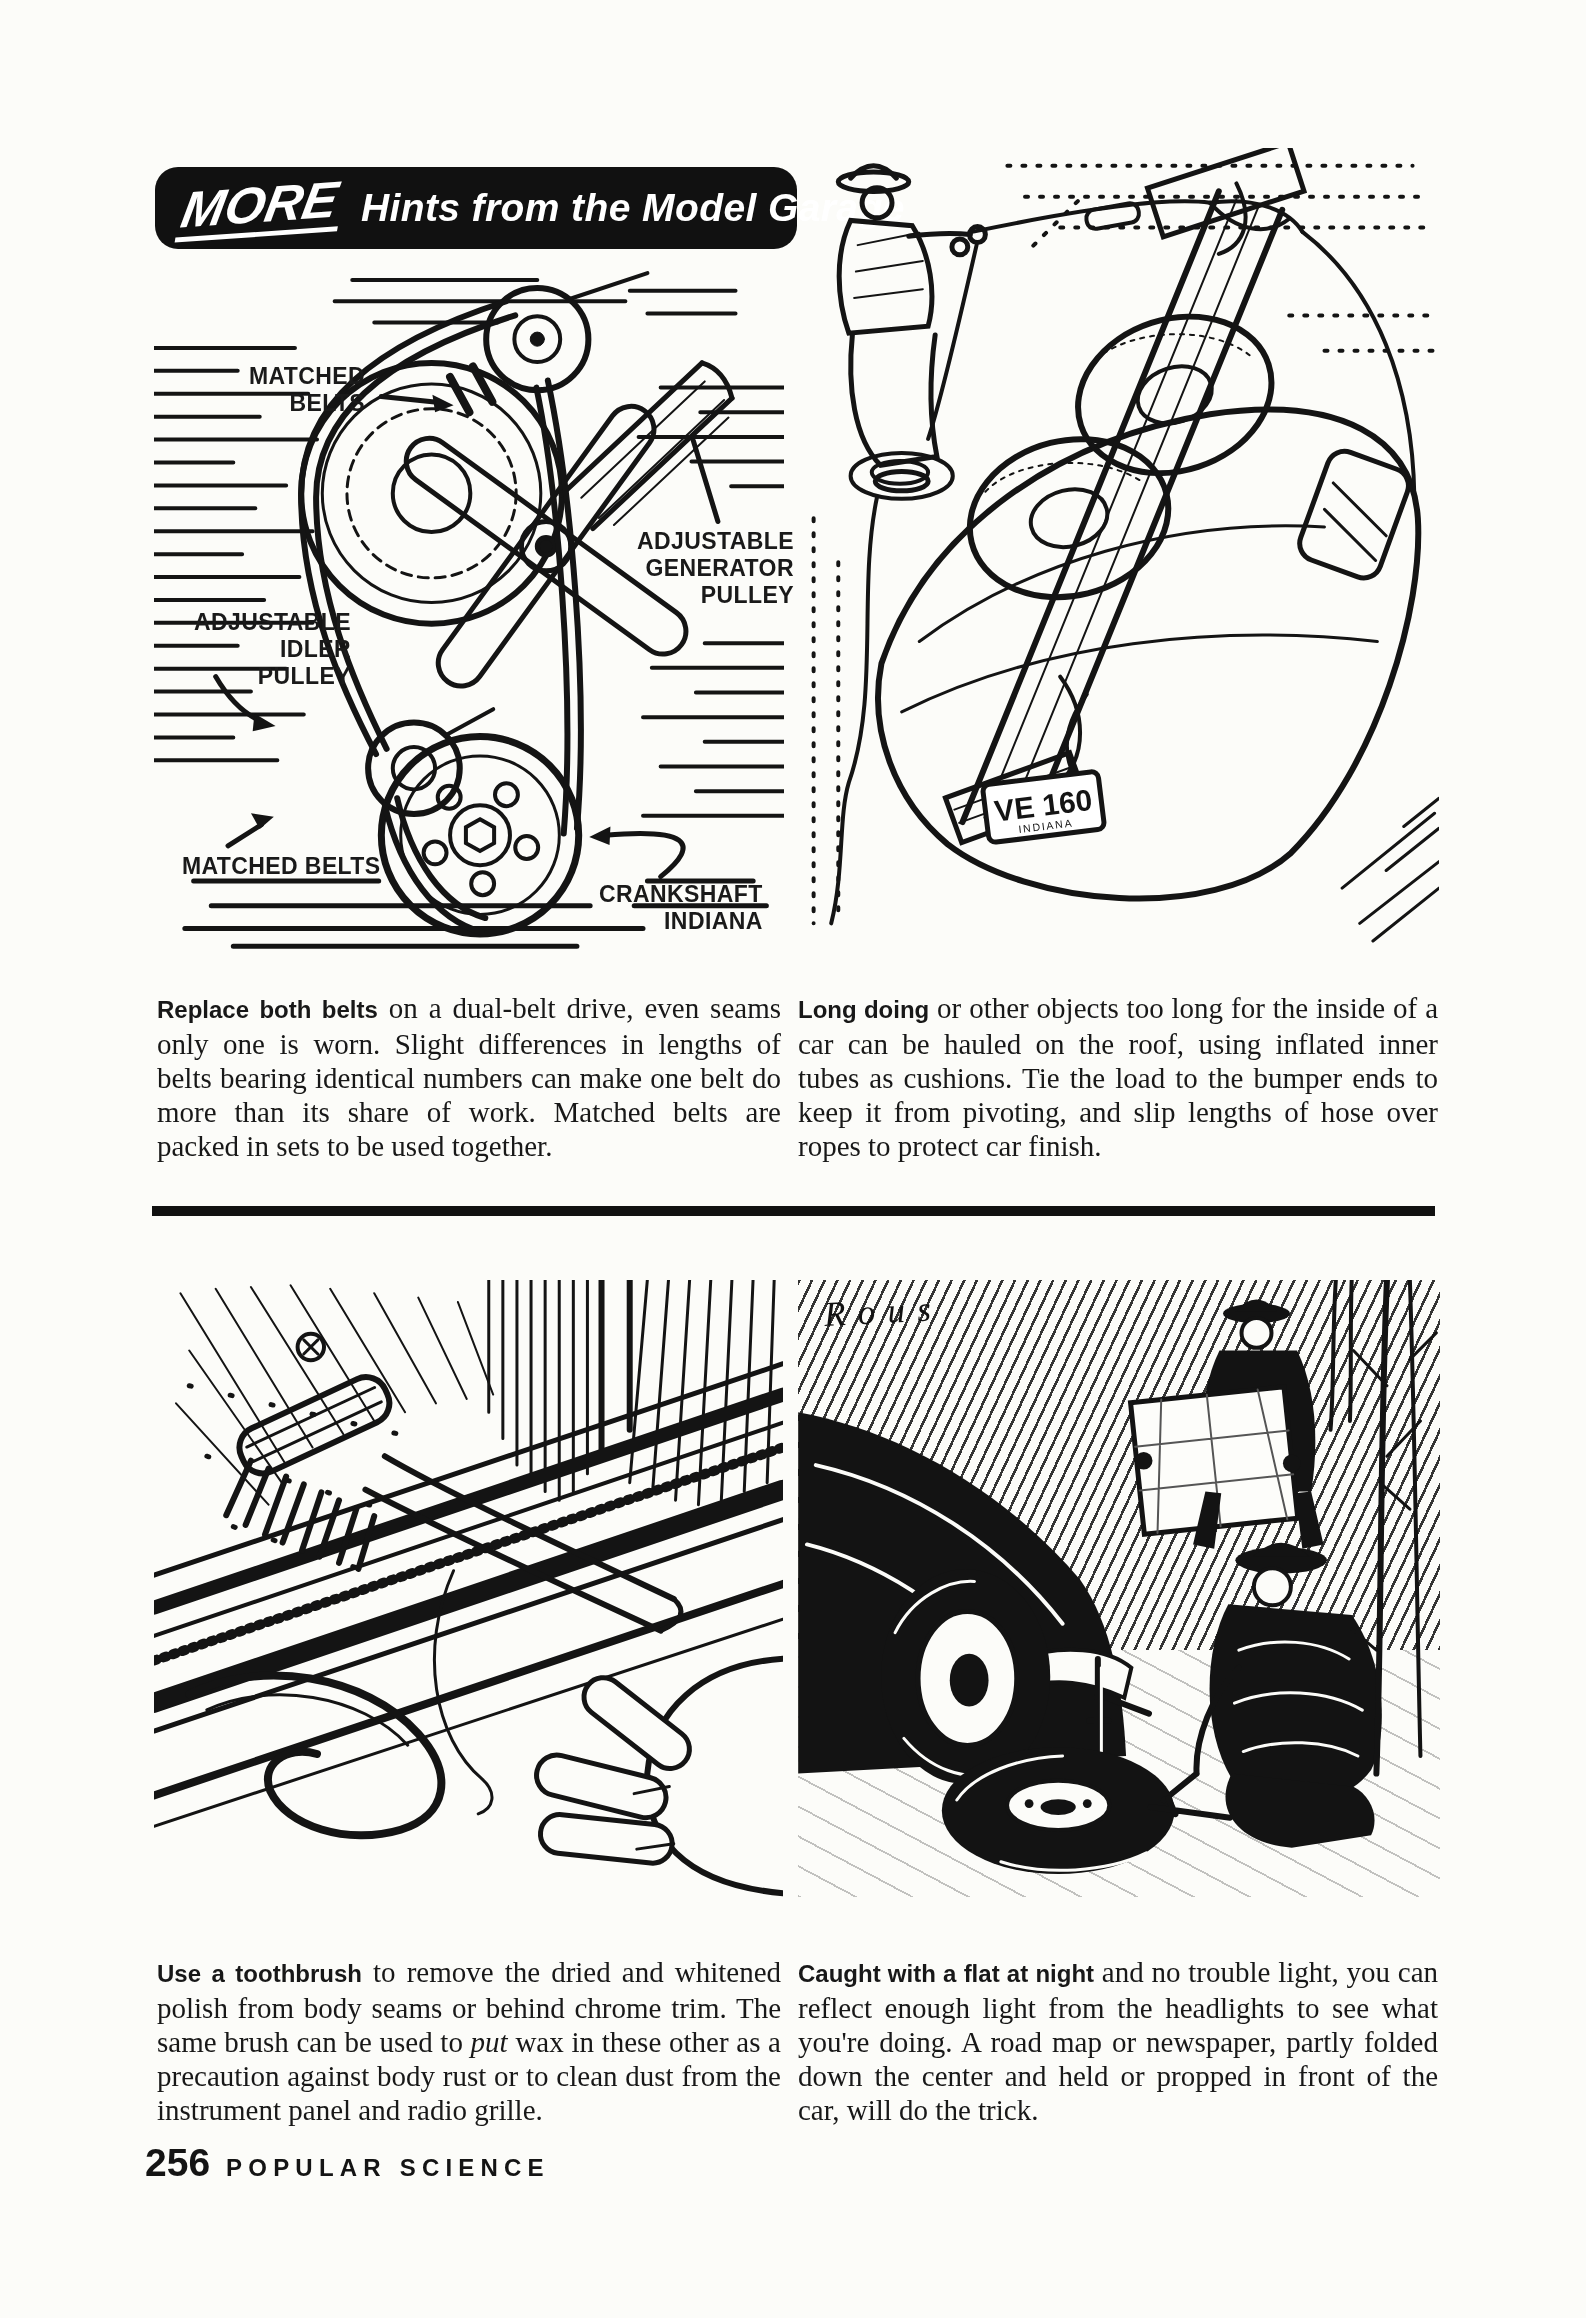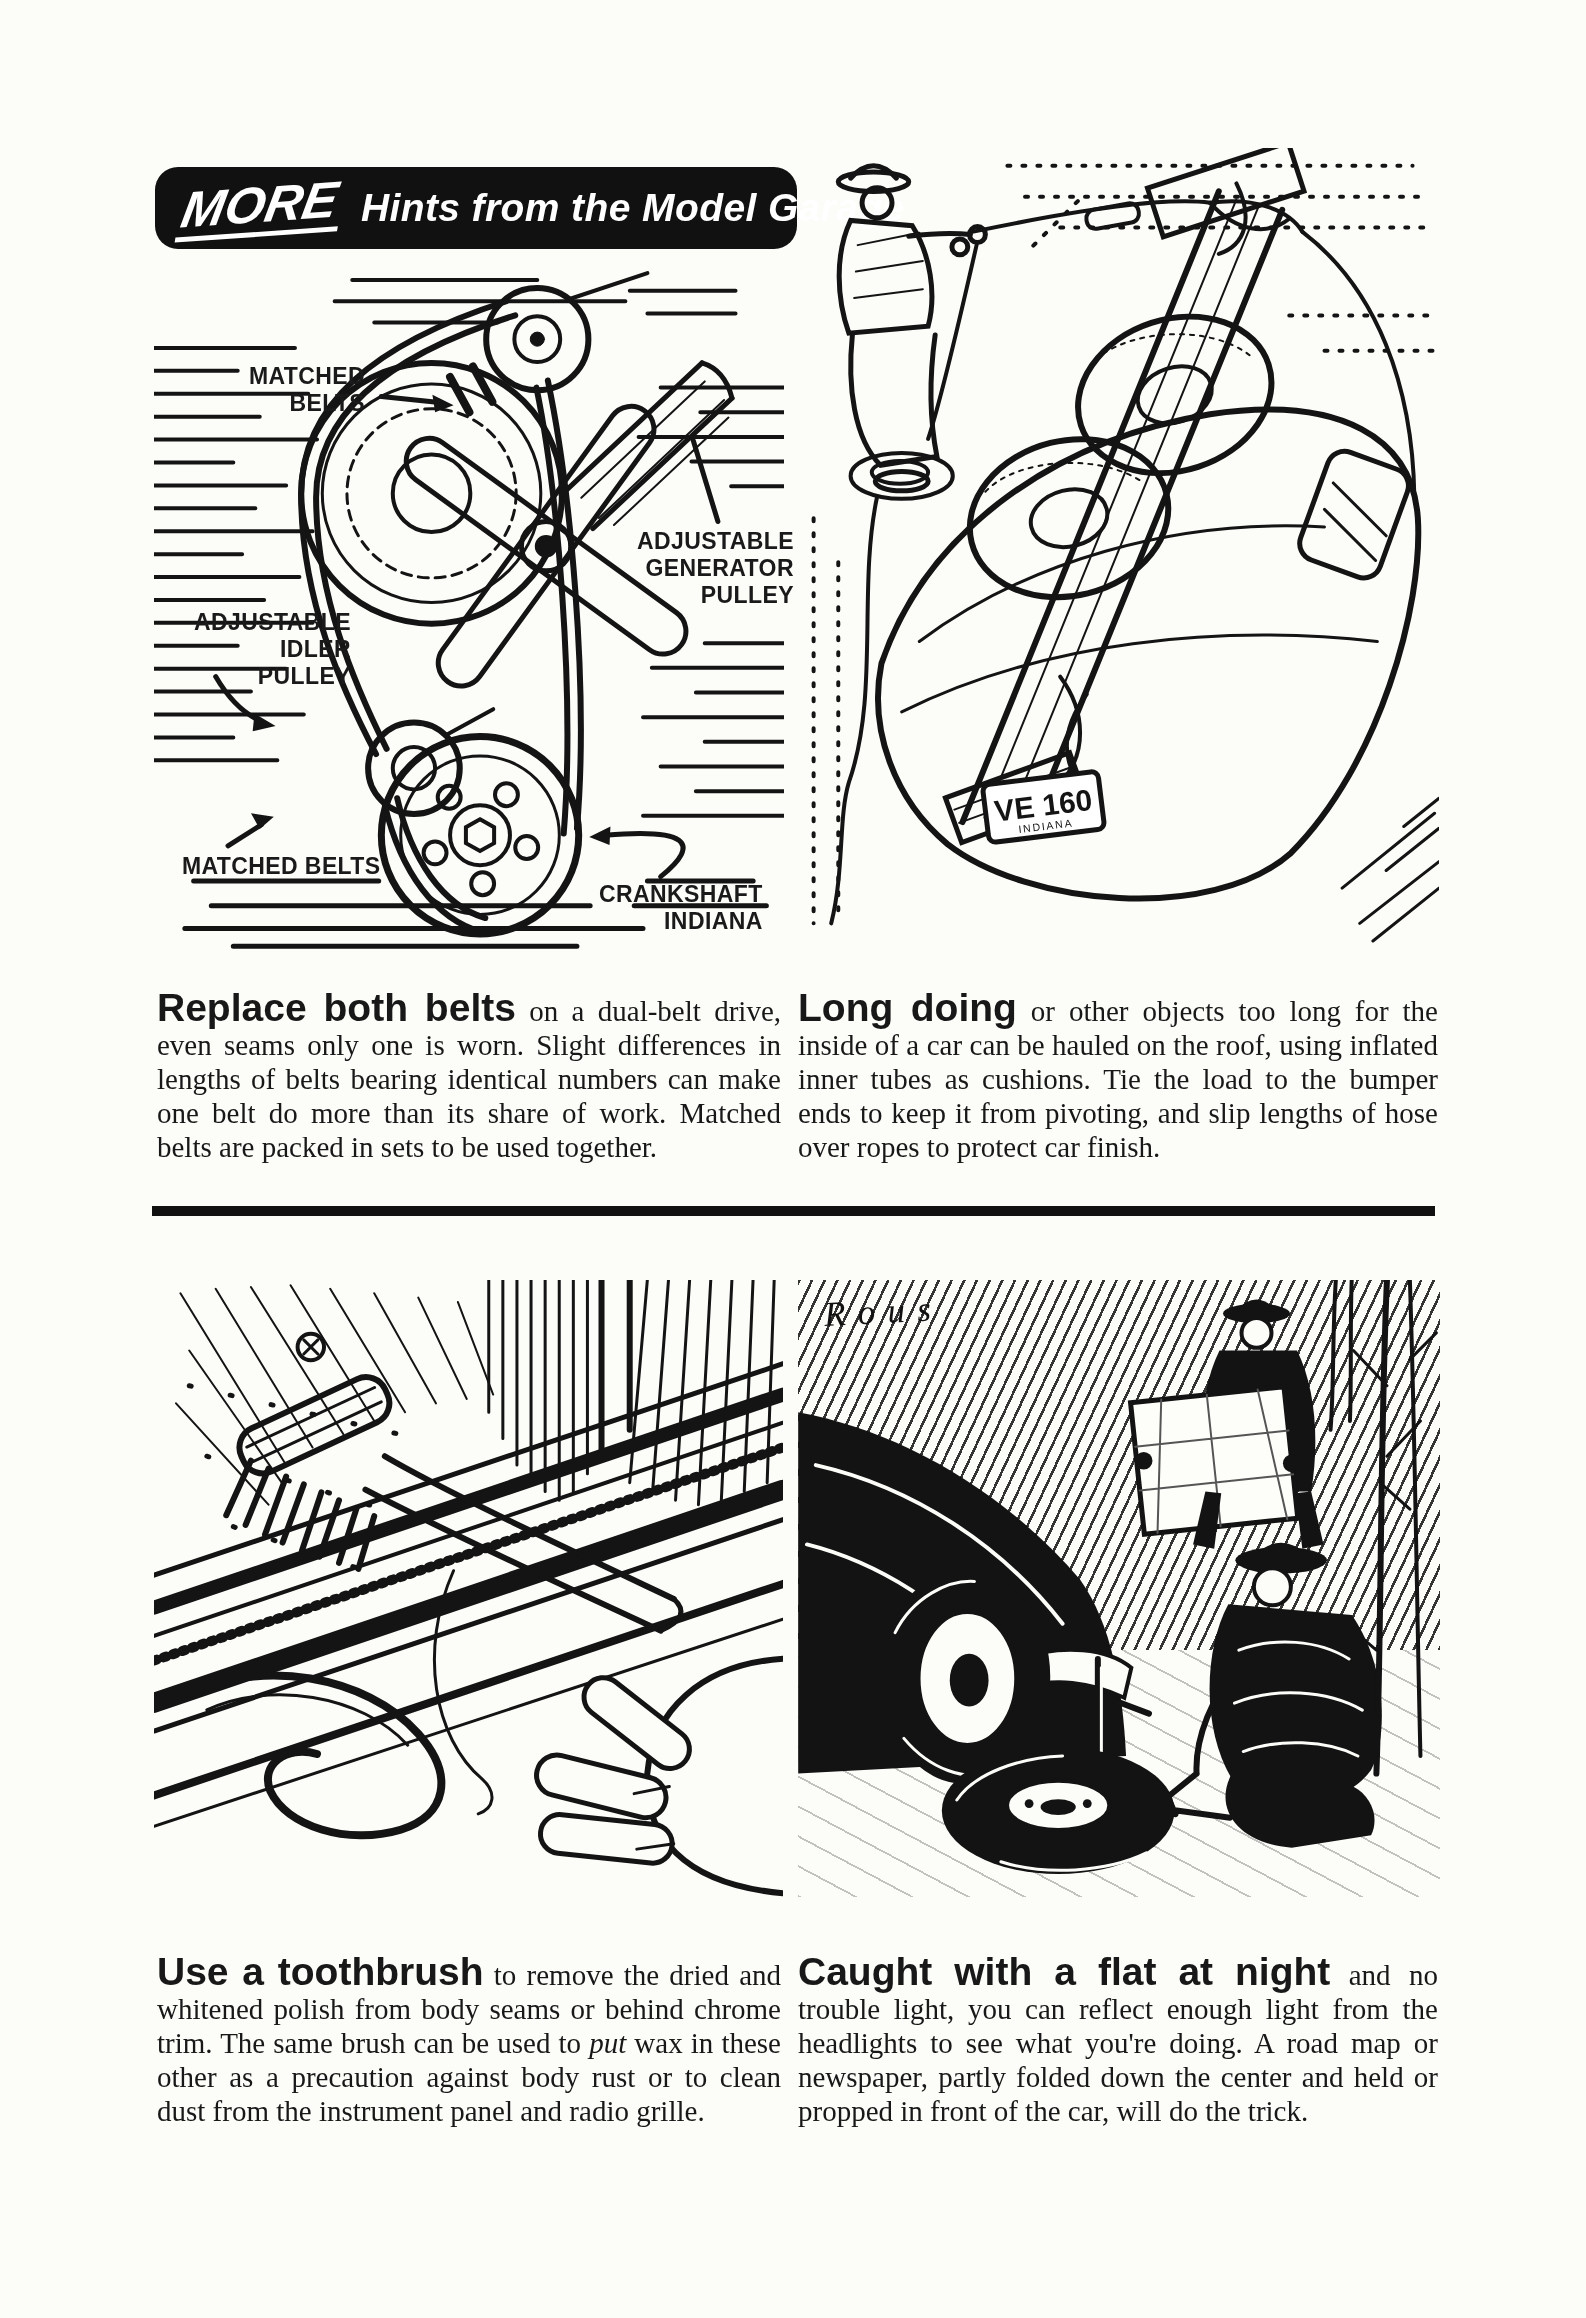--- a/index.html
+++ b/index.html
@@ -19,21 +19,21 @@
   .diagram-label{position:absolute;font-family:"Liberation Sans",sans-serif;font-weight:700;
           font-size:23px;line-height:27px;letter-spacing:0.4px;color:#1a1a1a;white-space:pre-line;text-align:right;}
   .signature{position:absolute;left:26.4px;top:12.3px;font-style:italic;font-size:35px;
           letter-spacing:12.3px;color:#111;font-family:"Liberation Serif",serif;transform:rotate(-3deg);}
   .hatch-sky{position:absolute;left:0;top:0;width:100%;height:60%;
           background:repeating-linear-gradient(115deg,rgba(18,18,18,.85) 0 2.6px,transparent 2.6px 11.5px);}
   .hatch-ground{position:absolute;left:0;bottom:0;width:100%;height:40%;
           background:repeating-linear-gradient(28deg,rgba(18,18,18,.25) 0 1.8px,transparent 1.8px 26.4px);}
   
   .caption{position:absolute;font-size:29px;line-height:34px;text-align:justify;color:#181818;}
-  .caption .lead{font-family:"Liberation Sans",sans-serif;font-weight:700;font-size:39px;}
+  .caption .lead{font-family:"Liberation Sans",sans-serif;font-weight:700;font-size:24px;}
   .caption em{font-style:italic;}
   .divider{position:absolute;left:152px;top:1206px;width:1283px;height:9.7px;background:#111;}
   
   .footer{position:absolute;left:145px;top:2141px;display:flex;align-items:baseline;}
   .footer .pagenum{font-family:"Liberation Sans",sans-serif;font-weight:800;font-size:39px;}
   .footer .mag{font-family:"Liberation Sans",sans-serif;font-weight:700;font-size:24px;
           letter-spacing:6.2px;margin-left:16px;}
   svg *{vector-effect:non-scaling-stroke;}
 </style>
 </head>
@@ -358,15 +358,19 @@
   </div>
 
   <p class="caption" style="left:157px;top:1926px;width:624px;">
     <span class="lead">Use a toothbrush</span><span> to remove the dried and whitened polish from body seams or behind chrome trim. The same brush can be used to </span><em>put</em><span> wax in these other as a precaution against body rust or to clean dust from the instrument panel and radio grille.</span>
   </p>
 
   <p class="caption" style="left:798px;top:1926px;width:640px;">
     <span class="lead">Caught with a flat at night</span><span> and no trouble light, you can reflect enough light from the headlights to see what you're doing. A road map or newspaper, partly folded down the center and held or propped in front of the car, will do the trick.</span>
   </p>
 
+  <div class="footer">
+    <span class="pagenum">256</span>
+    <span class="mag">POPULAR SCIENCE</span>
+  </div>
 
 </div>
 
 
 </body></html>

